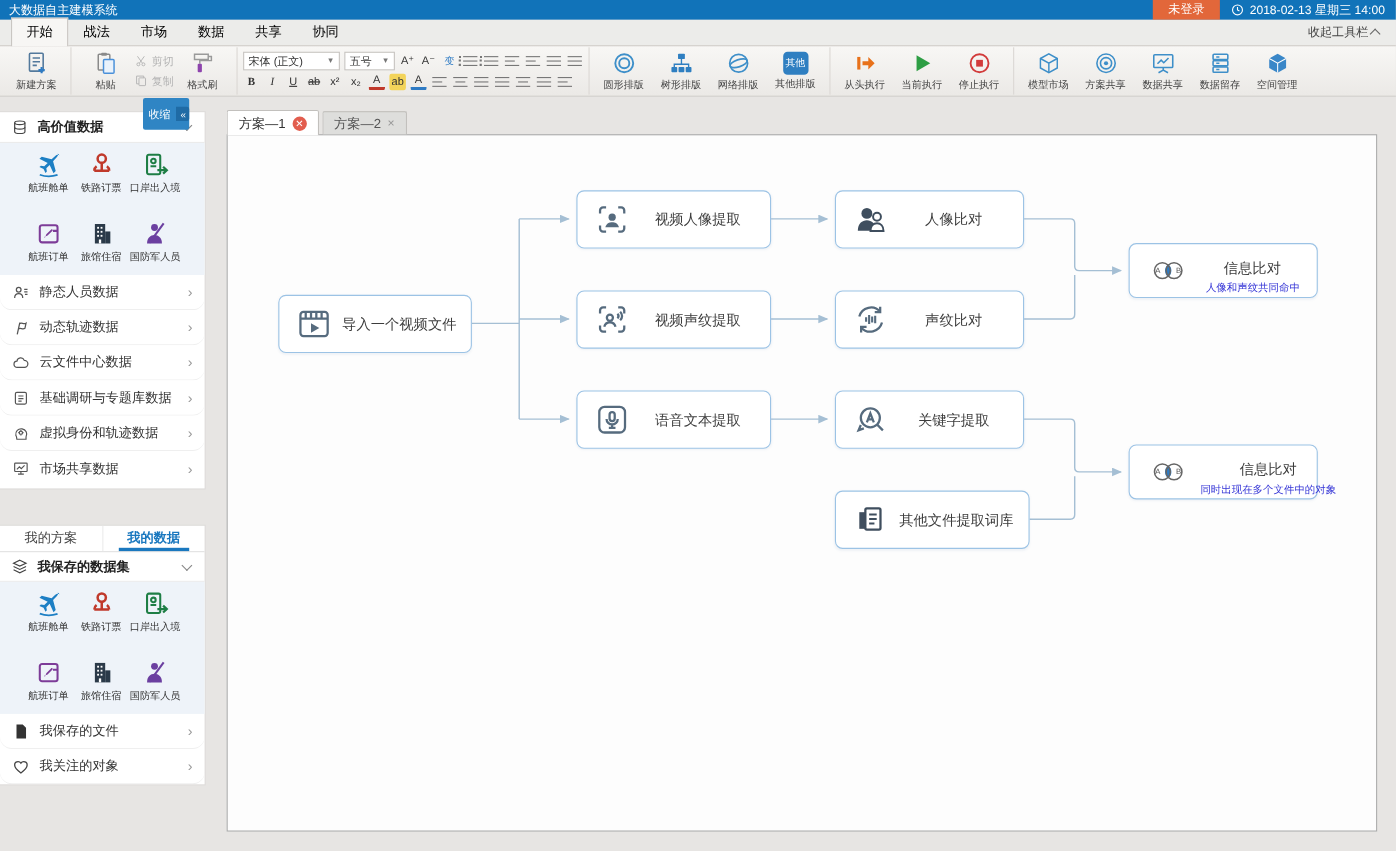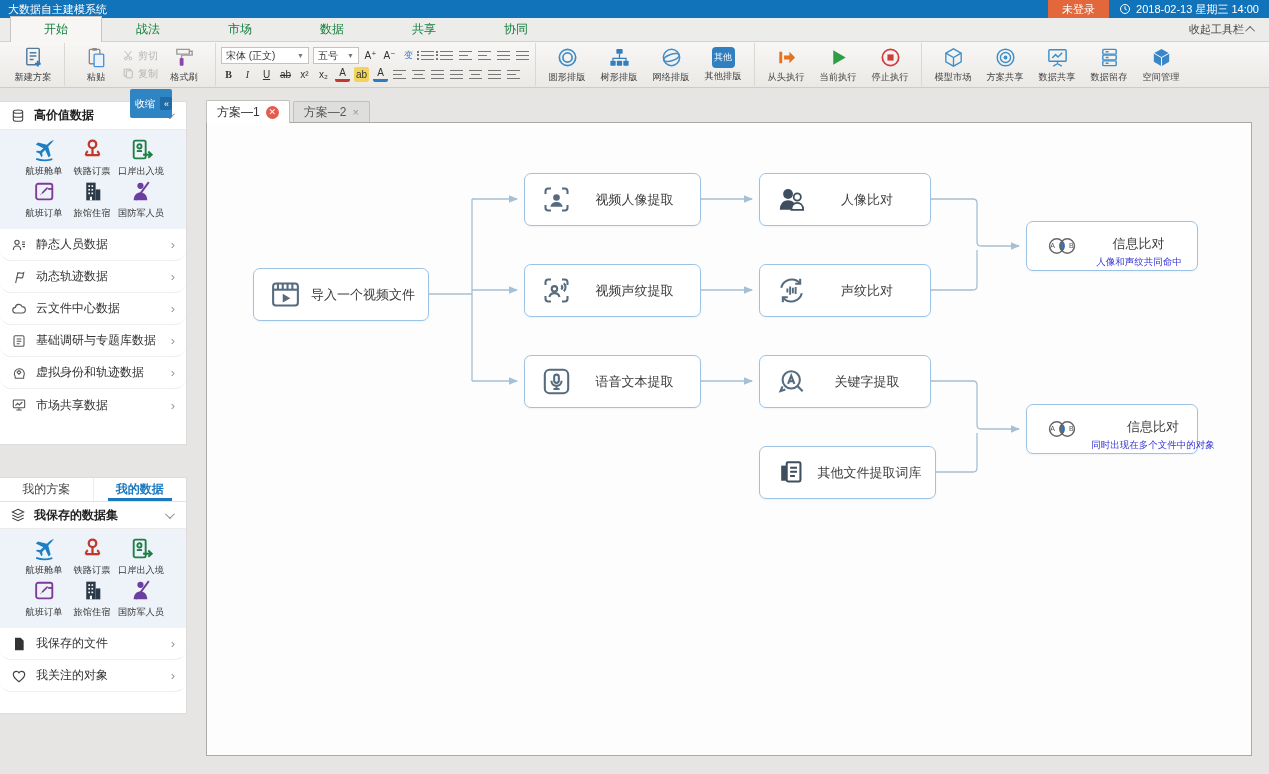--- a/index.html
+++ b/index.html
@@ -10,21 +10,21 @@
   .titlebar { height:18px; background:#1173b9; color:#fff; display:flex; align-items:center;
     font-size:11px; padding-left:8px; }
   .titlebar .spacer { flex:1; }
   .login-badge { background:#e2673a; height:18px; line-height:18px; padding:0 14px; }
   .datetime { display:flex; align-items:center; gap:5px; padding:0 10px; }
   .datetime svg { width:12px; height:12px; }
 
   
   .tabstrip { height:24px; background:#ececea; border-bottom:1px solid #d4d1cd;
     display:flex; align-items:flex-end; padding-left:10px; position:relative; }
-  .menu-tab { font-size:12px; color:#15803d; padding:4px 33px 3px; border:1px solid transparent;
+  .menu-tab { font-size:12px; color:#000000; padding:4px 13px 3px; border:1px solid transparent;
     border-bottom:none; cursor:default; }
   .menu-tab.active { background:#f7f6f4; border-color:#c9c6c2; margin-bottom:-1px;
     padding-bottom:4px; }
   .collapse-toolbar { position:absolute; right:14px; bottom:4px; font-size:11px; color:#444;
     display:flex; align-items:center; gap:4px; }
   .chev-up { width:7px; height:7px; border-left:1.5px solid #666; border-top:1.5px solid #666;
     transform:rotate(45deg) translateY(2px); }
 
   
   .ribbon { height:46px; background:linear-gradient(#f8f7f5,#ebe9e6);
@@ -82,21 +82,21 @@
   .side-tab.active { color:#1a78bf; font-weight:bold; }
   .side-tab.active::after { content:""; position:absolute; left:14px; right:14px; bottom:0;
     border-bottom:3px solid #1a78bf; }
   .section-hdr { height:28px; display:flex; align-items:center; gap:8px; padding:0 10px;
     border-bottom:1px solid #ebebeb; font-size:12px; font-weight:bold; color:#222; }
   .section-hdr svg { width:16px; height:16px; }
   .section-hdr .flex { flex:1; }
   .chev-dn { width:7px; height:7px; border-right:1.5px solid #888; border-bottom:1.5px solid #888;
     transform:rotate(45deg); margin-right:4px; }
   .ds-grid { background:#eef3f9; display:grid; grid-template-columns:repeat(3,1fr);
-    padding:7px 20px 9px; row-gap:1px; }
+    padding:7px 20px 9px; row-gap:22px; }
   .ds-cell { display:flex; flex-direction:column; align-items:center; gap:2px; }
   .ds-cell svg { width:25px; height:25px; }
   .ds-cell .lbl { font-size:10px; color:#333; white-space:nowrap; transform:scale(.92); }
   .cat-row { height:32px; display:flex; align-items:center; gap:9px; padding:0 11px;
     border-bottom:1px solid #efefef;border-radius:11px; }
   .cat-row svg { width:16px; height:16px; flex:none; }
   .cat-row .lbl { flex:1; font-size:12px; color:#333; white-space:nowrap; }
   .cat-row .chev { color:#999; font-size:13px; }
 
   

